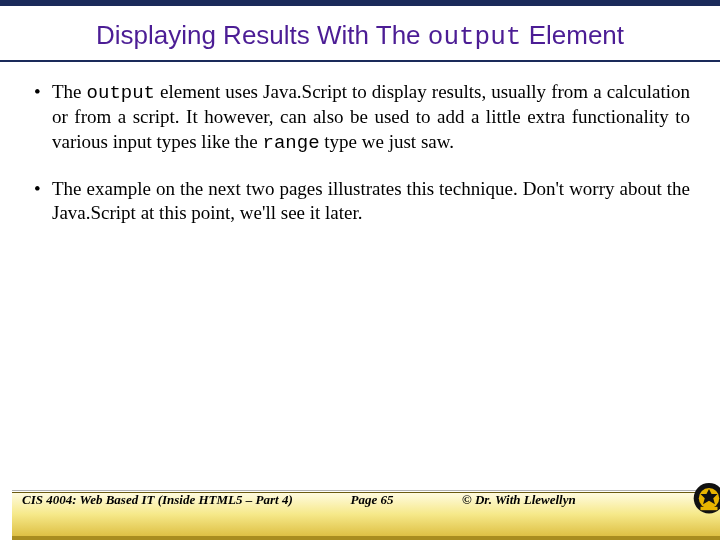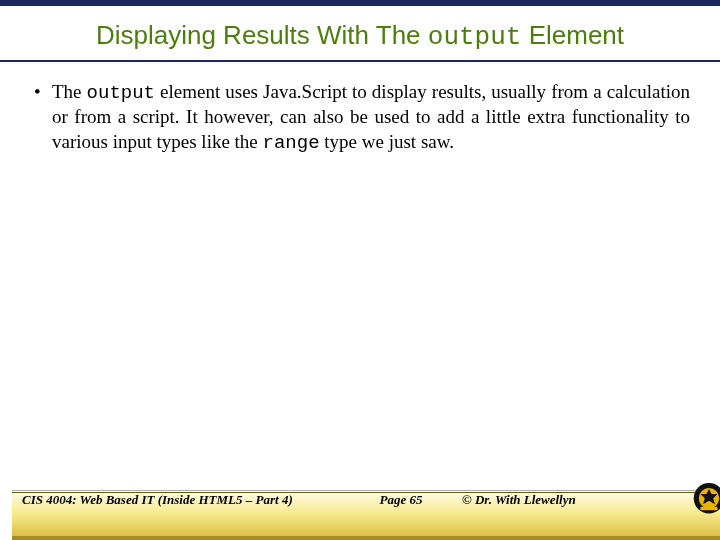--- a/index.html
+++ b/index.html
@@ -15,21 +15,21 @@
       width: 100%;
       height: 6px;
       background: #1a2a5a;
     }
     .title {
       text-align: center;
       font-size: 26px;
       font-weight: normal;
       padding: 14px 20px 8px;
       font-family: Arial, Helvetica, sans-serif;
-      color: #4d7c0f;
+      color: #4c1d95;
     }
     .title .mono {
       font-family: "Courier New", Courier, monospace;
     }
     .title-rule {
       height: 2px;
       background: #1a2a5a;
       margin: 0 0 18px 0;
     }
     .content {
@@ -93,21 +93,20 @@
       color: #000;
     }
     .footer-course {
       flex: 0 0 auto;
       padding-right: 20px;
     }
     .footer-page {
       position: absolute;
       left: 50%;
       transform: translateX(-50%);
-      margin-left: 29px;
     }
     .footer-author {
       position: absolute;
       left: 450px;
     }
     .logo {
       position: absolute;
       right: 6px;
       top: 50%;
       transform: translateY(-55%);
@@ -129,20 +128,21 @@
 <div class="top-bar"></div>
 
 <h1 class="title">
   <span>Displaying Results With The </span><span class="mono">output</span><span> Element</span>
 </h1>
 <div class="title-rule"></div>
 
 <div class="content">
   <ul class="bullets">
     <li>The <span class="mono">output</span> element uses Java.Script to display results, usually from a calculation or from a script.  It however, can also be used to add a little extra functionality to various input types like the <span class="mono">range</span> type we just saw.</li>
+    <li>The example on the next two pages illustrates this technique.  Don't worry about the Java.Script at this point, we'll see it later.</li>
   </ul>
 </div>
 
 <div class="footer">
   <div class="separator-top"></div>
   <div class="footer-bg"></div>
   <div class="footer-inner">
     <span class="footer-course">CIS 4004: Web Based IT (Inside HTML5 – Part 4)</span>
     <span class="footer-page">Page 65</span>
     <span class="footer-author">© Dr. With Llewellyn</span>

